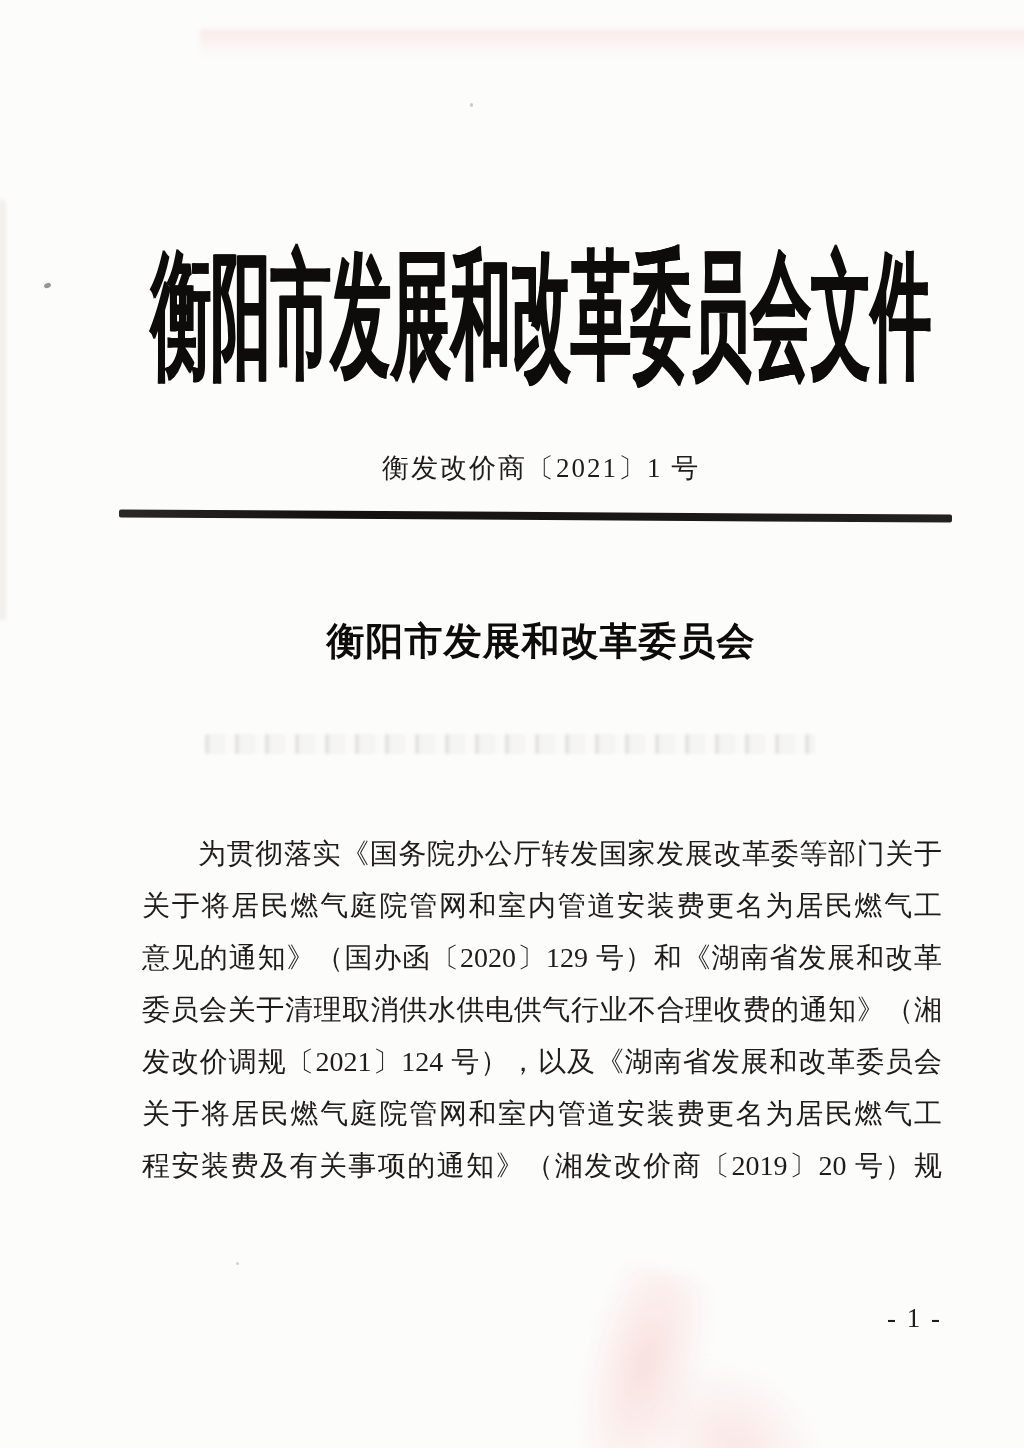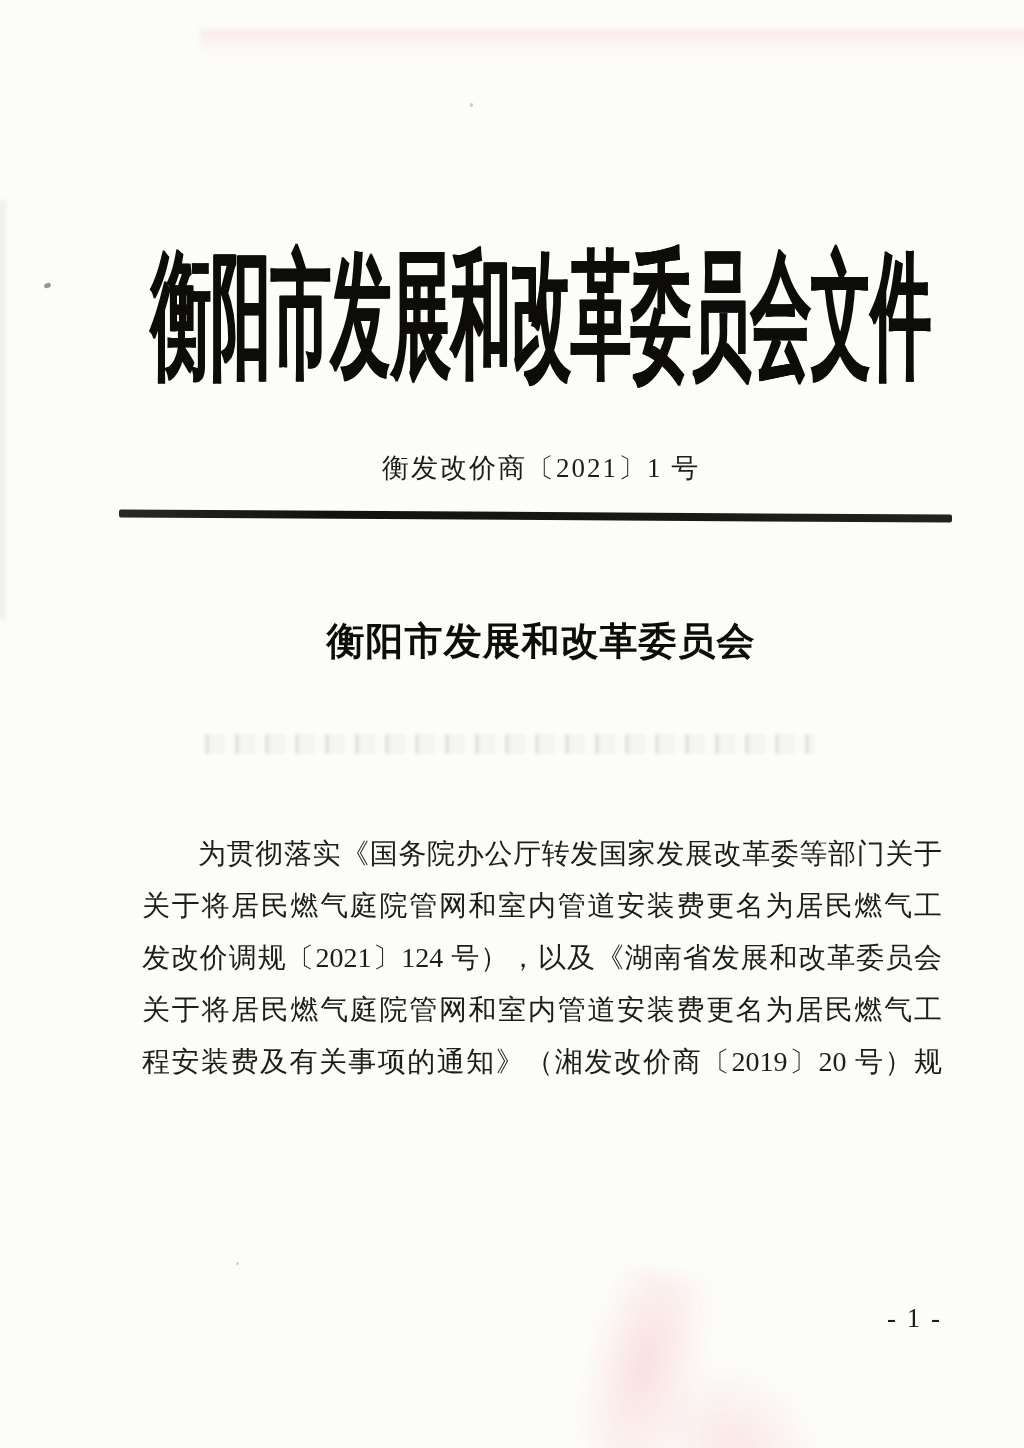--- a/index.html
+++ b/index.html
@@ -185,20 +185,22 @@
     <div class="title-line">衡阳市发展和改革委员会</div>
   </div>
 
   <div class="ghost"></div>
 
 
   <div class="body">
 
   <div class="body-line">为贯彻落实《国务院办公厅转发国家发展改革委等部门关于</div>
       <div class="body-line">关于将居民燃气庭院管网和室内管道安装费更名为居民燃气工</div>
+      <div class="body-line">意见的通知》（国办函〔2020〕129 号）和《湖南省发展和改革</div>
+      <div class="body-line">委员会关于清理取消供水供电供气行业不合理收费的通知》（湘</div>
       <div class="body-line">发改价调规〔2021〕124 号），以及《湖南省发展和改革委员会</div>
       <div class="body-line">关于将居民燃气庭院管网和室内管道安装费更名为居民燃气工</div>
       <div class="body-line">程安装费及有关事项的通知》（湘发改价商〔2019〕20 号）规</div>
     </div>
 
   <div class="artifact streak-1"></div>
   <div class="artifact streak-2"></div>
 
   <span class="speck speck-1"></span>
   <span class="speck speck-2"></span>

